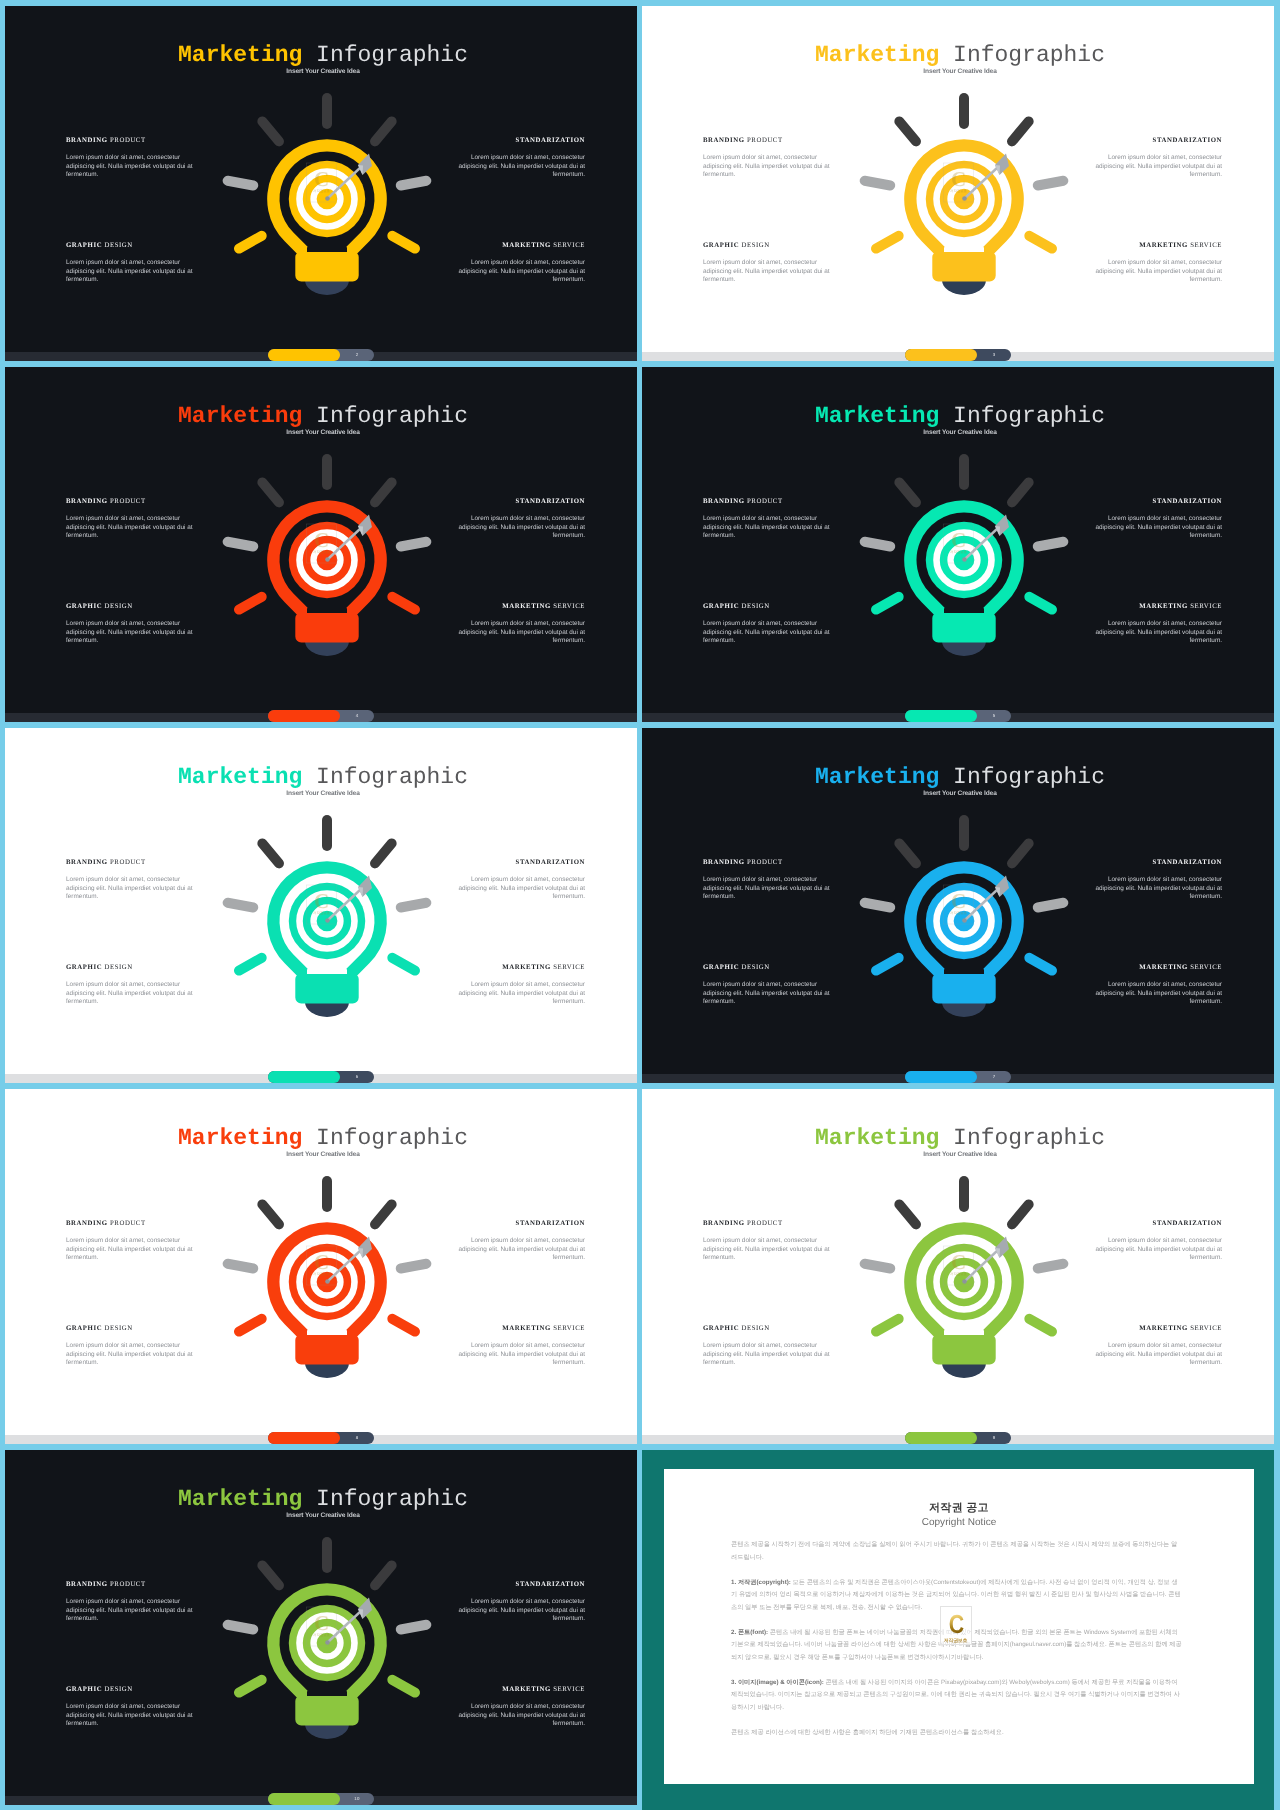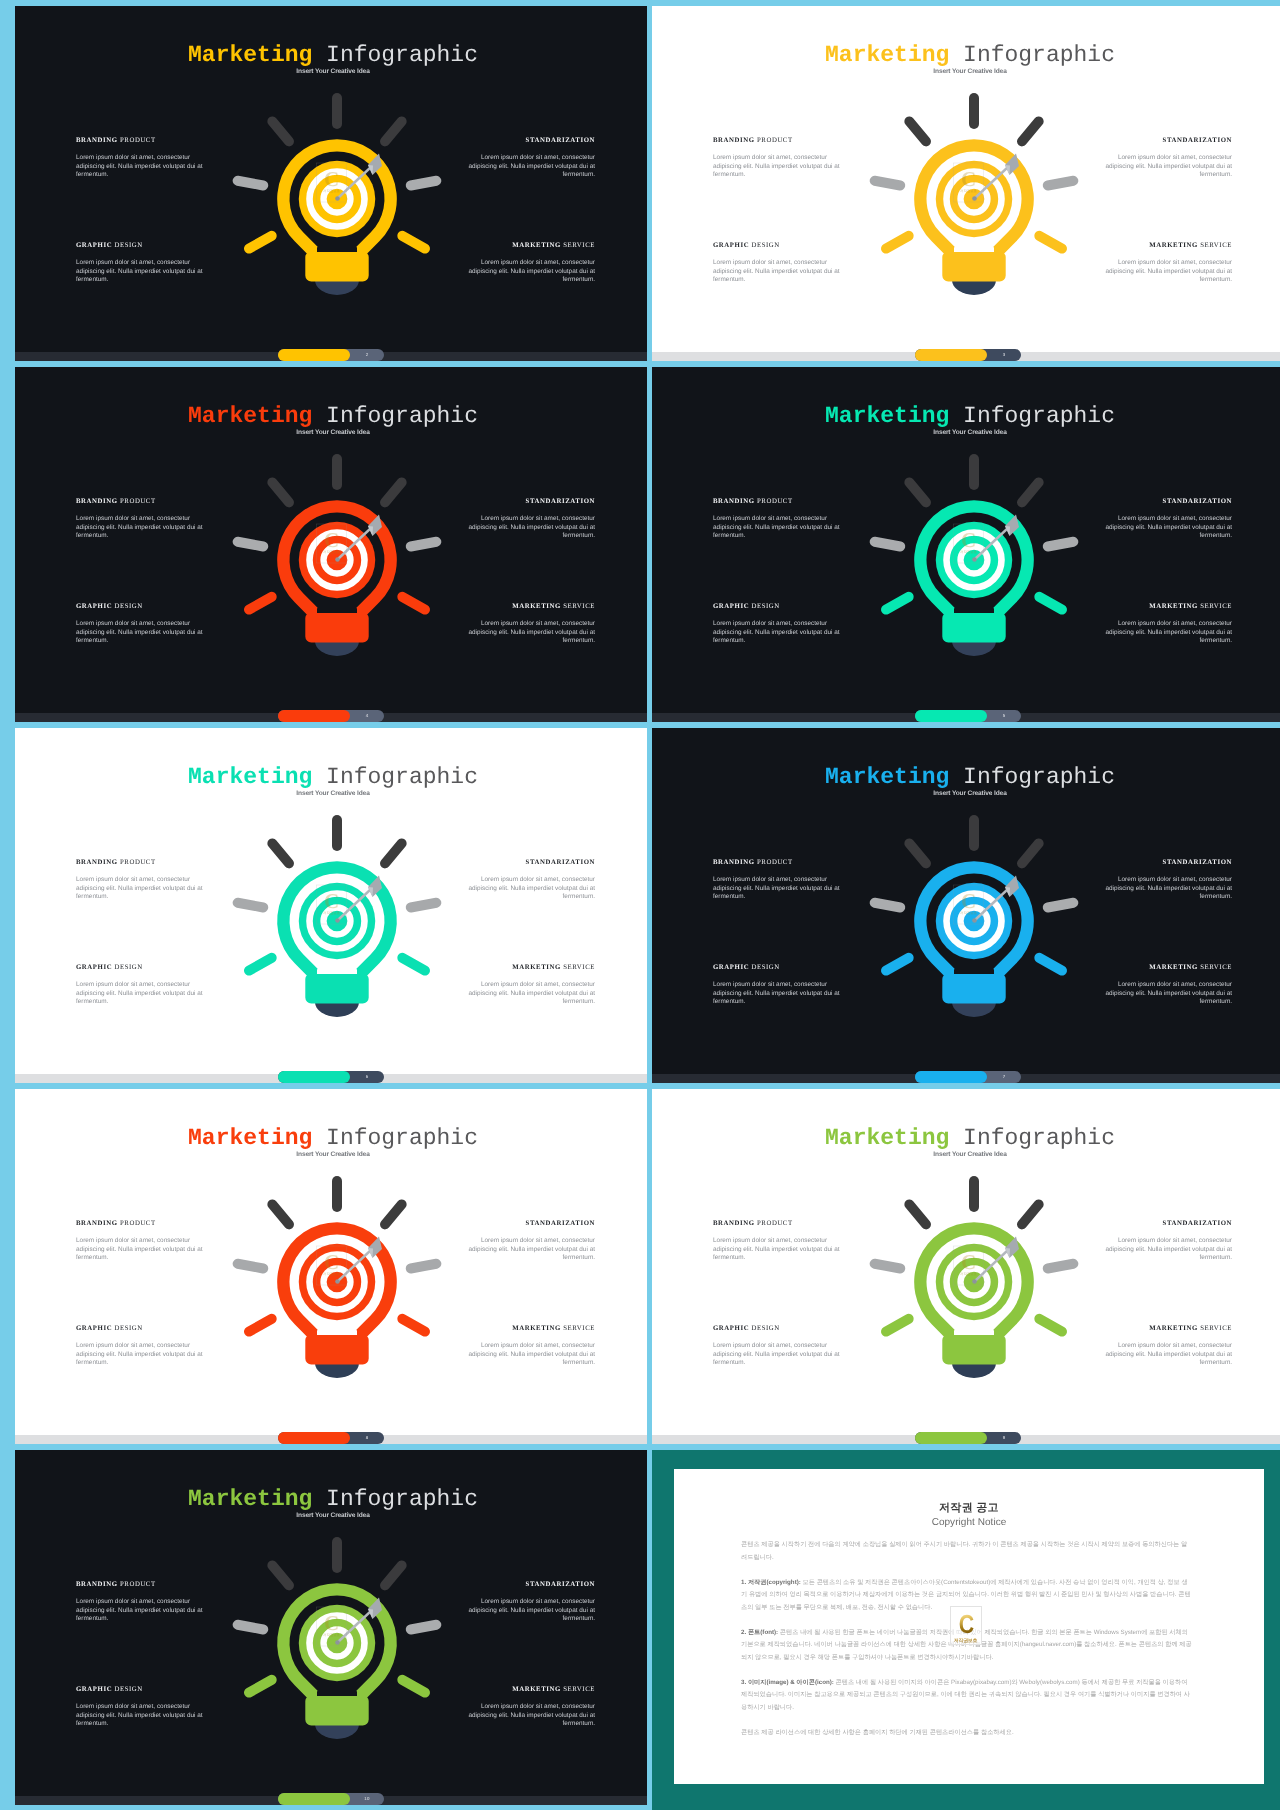--- a/index.html
+++ b/index.html
@@ -1,21 +1,21 @@
 <!DOCTYPE html>
 <html><head>
 <meta charset="utf-8">
 <title>Marketing Infographic</title>
 <style>
   html,body{margin:0;padding:0;}
   body{width:1280px;height:1810px;background:#76cde9;overflow:hidden;
        font-family:"Liberation Sans",sans-serif;-webkit-font-smoothing:antialiased;
        text-rendering:geometricPrecision;}
   .grid{display:grid;grid-template-columns:632px 632px;grid-template-rows:repeat(5,355px);
-        column-gap:5px;row-gap:6px;padding:6px 5px 6px 15px;box-sizing:border-box;}
+        column-gap:5px;row-gap:6px;padding:6px 5px 6px 5px;box-sizing:border-box;}
   .slide{position:relative;overflow:hidden;width:632px;height:355px;opacity:0.999;}
   .slide.dark{background:#111419;}
   .slide.light{background:#ffffff;}
 
   
   .title{position:absolute;left:4px;right:0;top:37px;text-align:center;
          font-family:"Liberation Mono",monospace;font-size:23px;letter-spacing:0px;
          white-space:nowrap;line-height:24px;}
   .title .m{font-weight:bold;}
   .title .i{font-weight:normal;}

